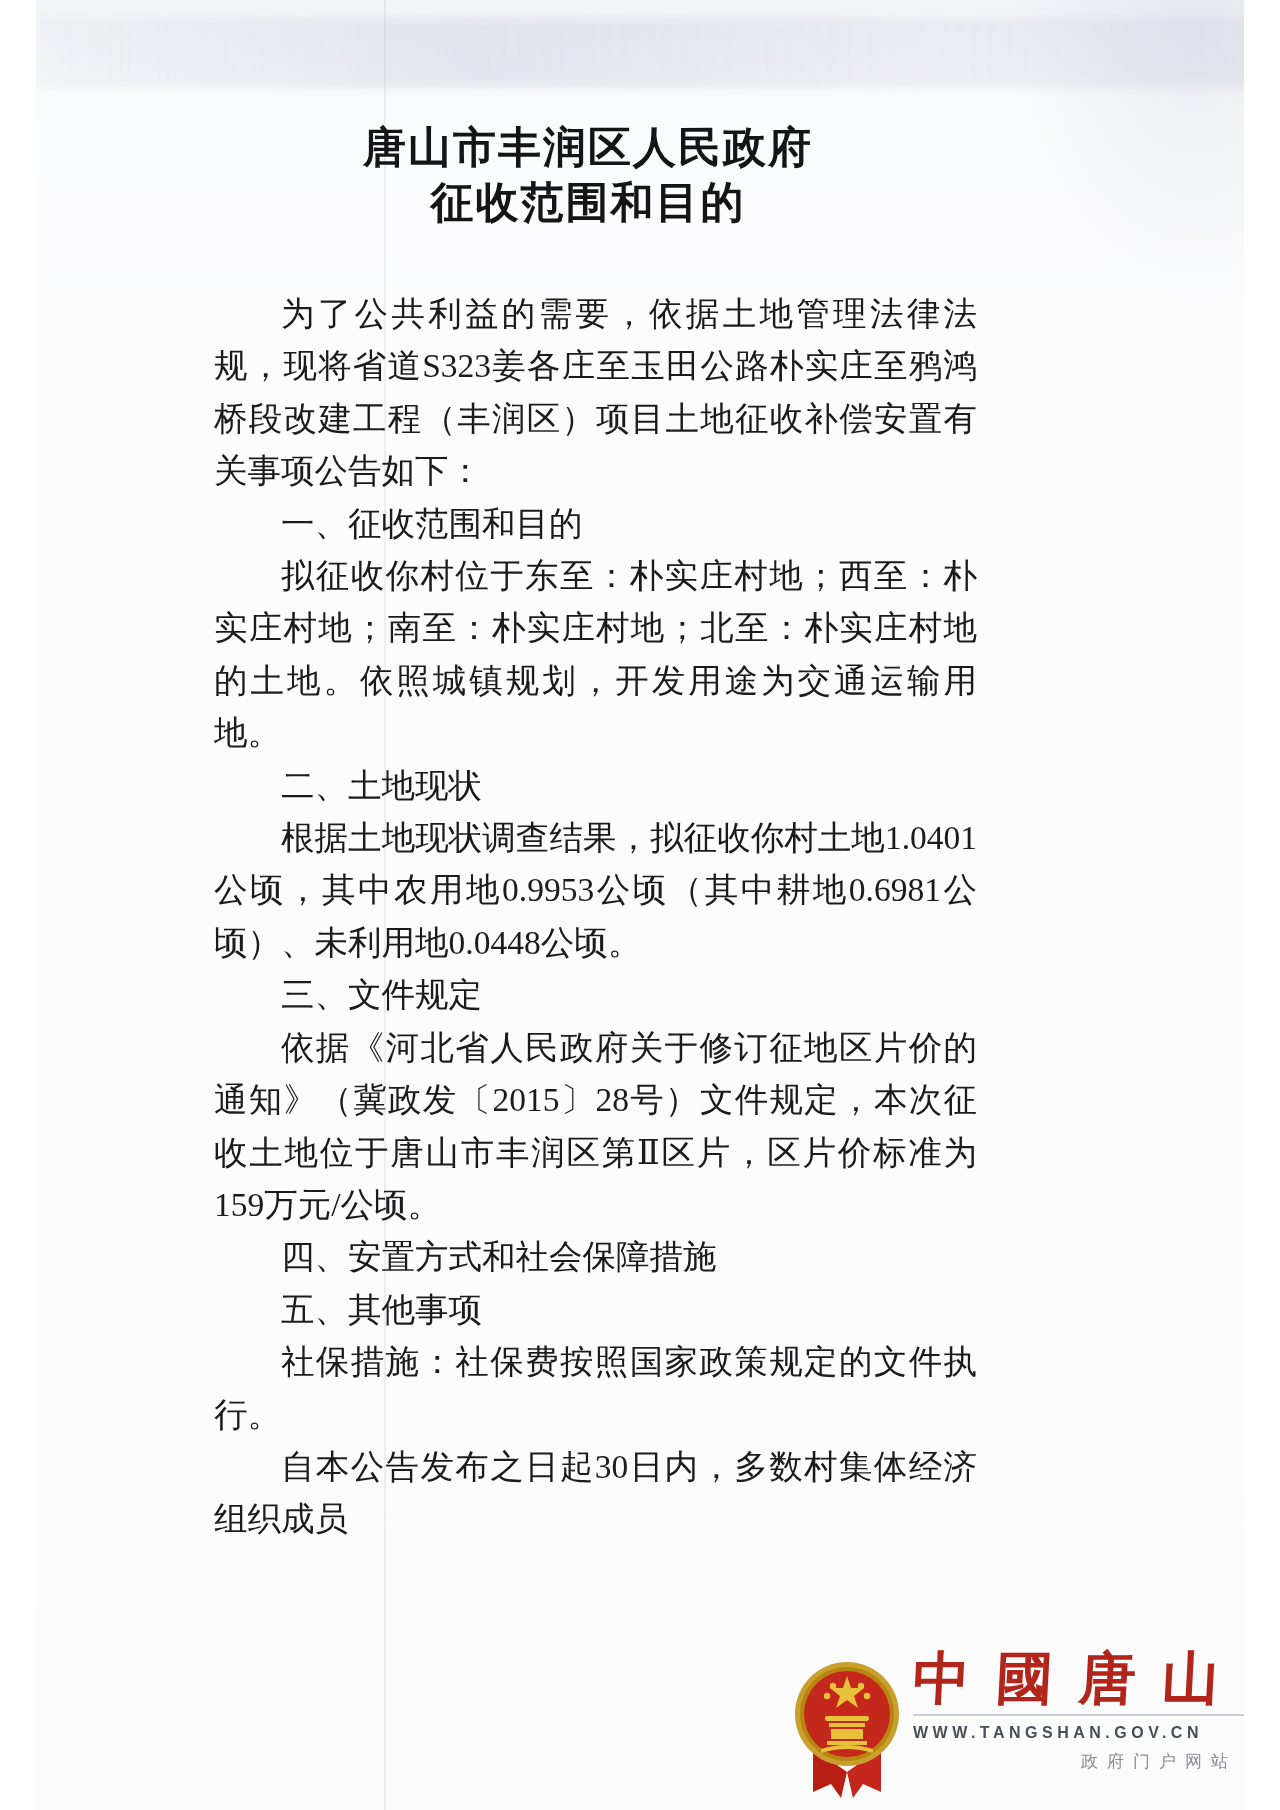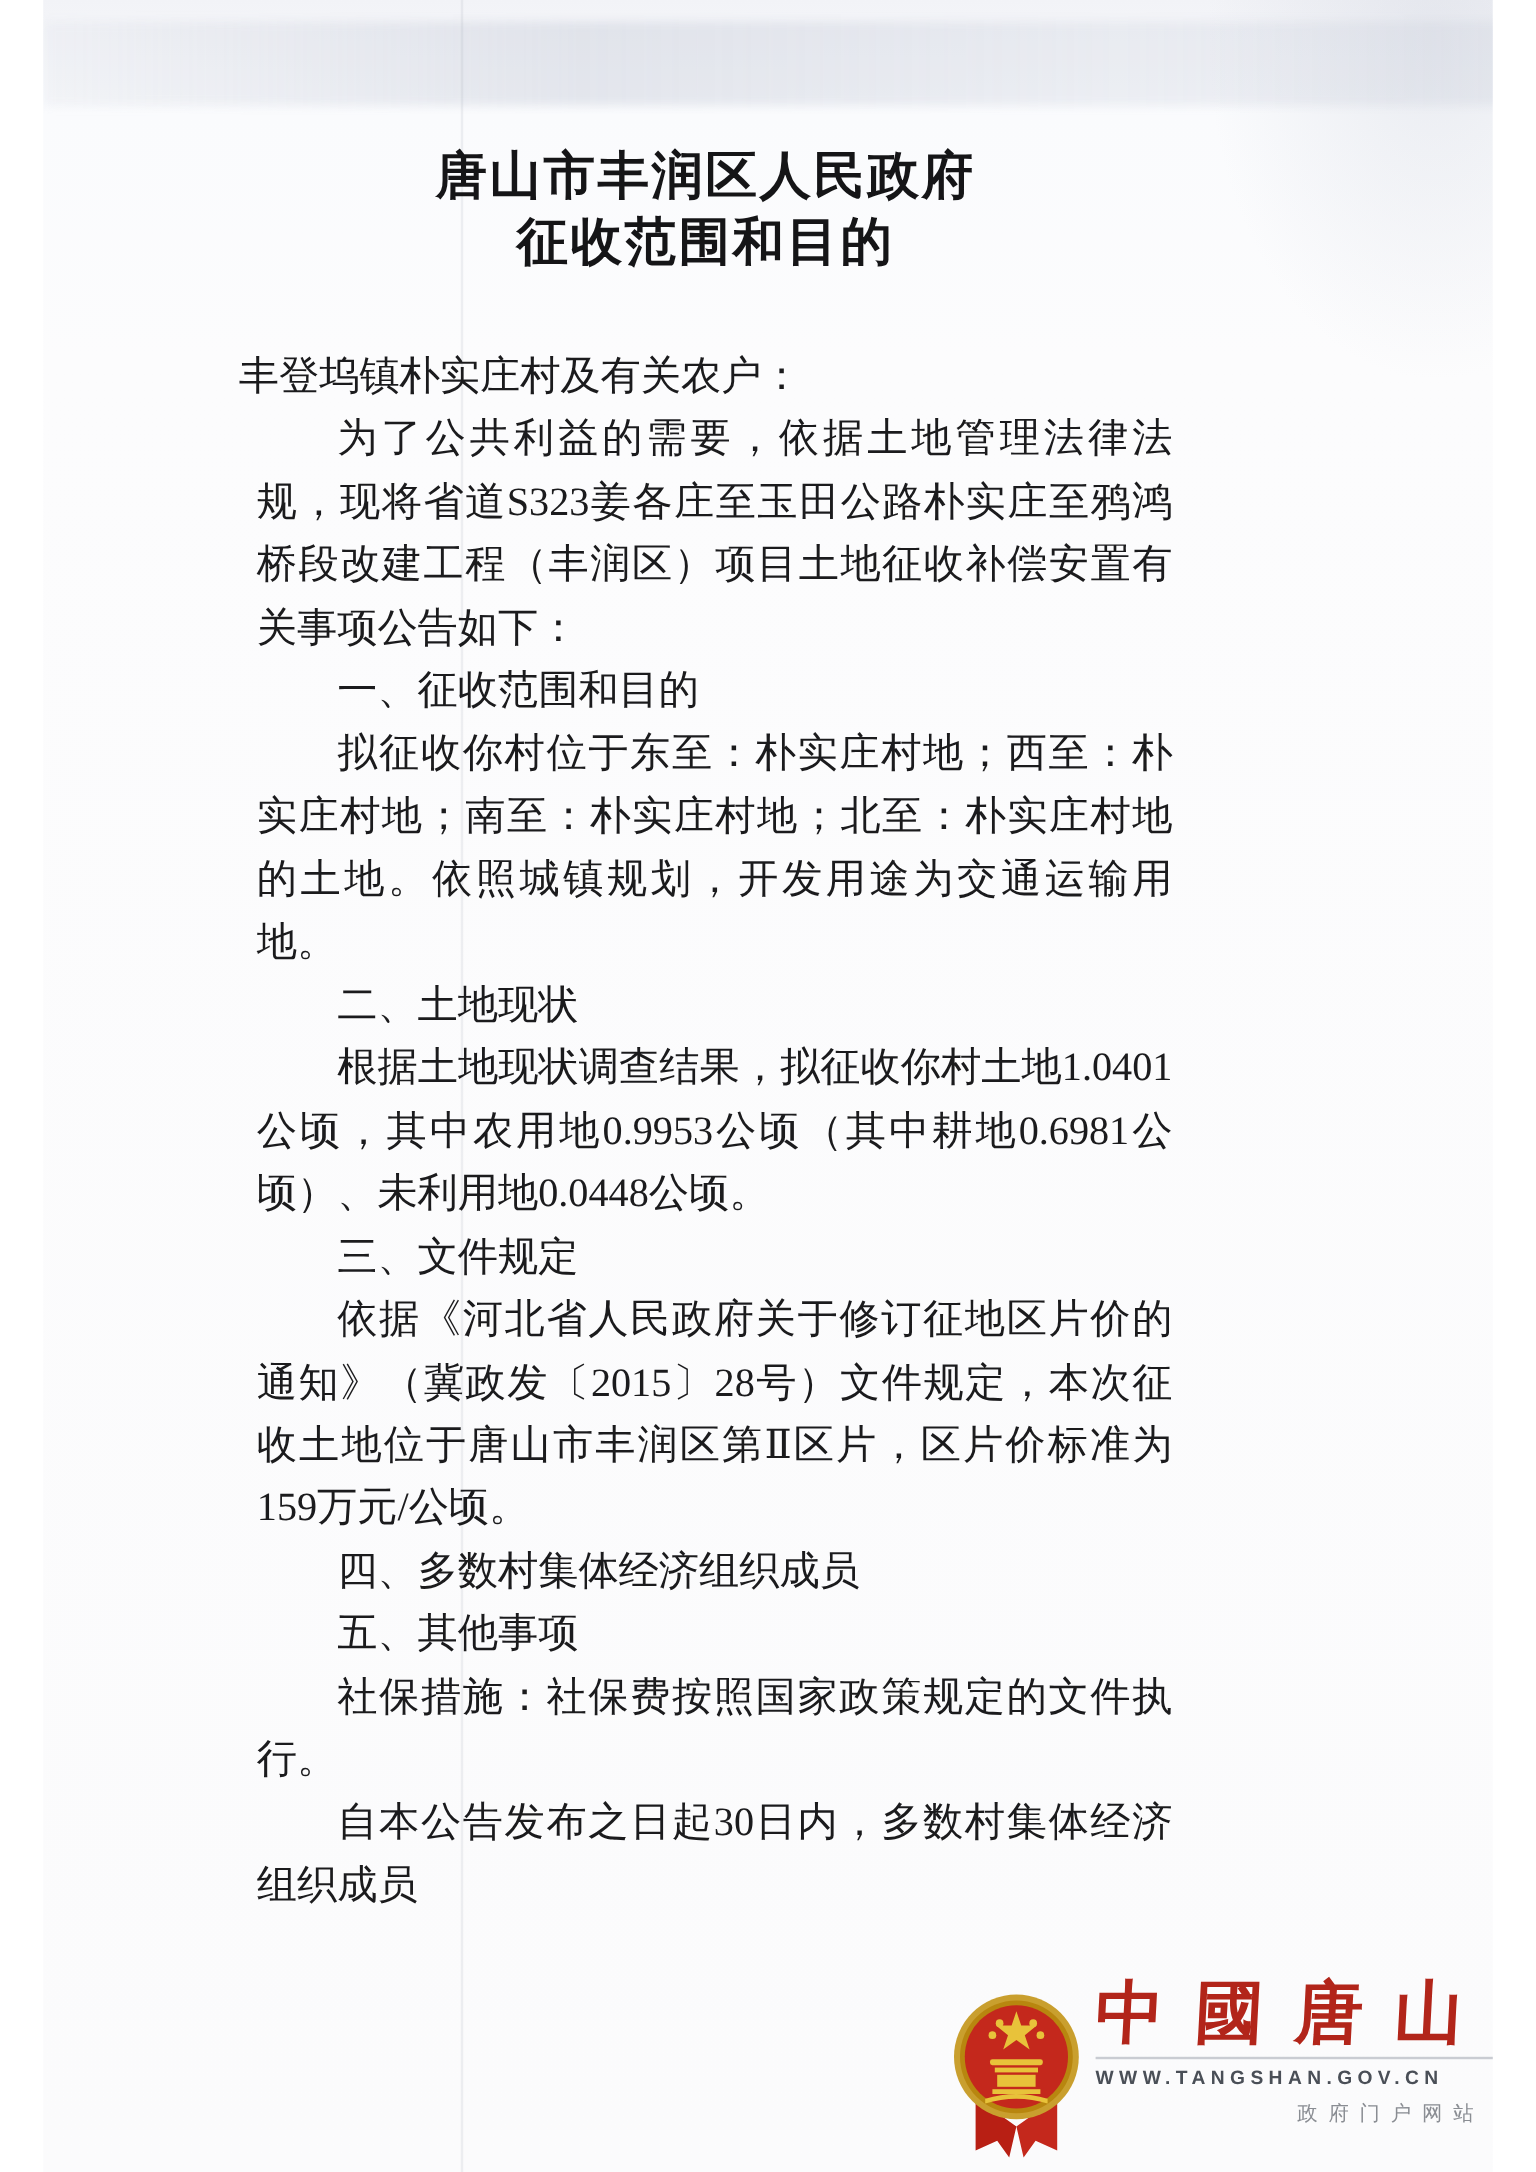--- a/index.html
+++ b/index.html
@@ -110,29 +110,28 @@
   <div class="scan-band-top"></div>
   <div class="scan-vline"></div>
   <div class="scan-shade-right"></div>
 
   <div class="title-wrap">
     <div>唐山市丰润区人民政府</div>
     <div>征收范围和目的</div>
   </div>
 
   <div class="doc-body">
-    <p>丰登坞镇朴实庄村及有关农户：</p>
     <p class="indent">为了公共利益的需要，依据土地管理法律法规，现将省道S323姜各庄至玉田公路朴实庄至鸦鸿桥段改建工程（丰润区）项目土地征收补偿安置有关事项公告如下：</p>
     <p class="indent">一、征收范围和目的</p>
     <p class="indent">拟征收你村位于东至：朴实庄村地；西至：朴实庄村地；南至：朴实庄村地；北至：朴实庄村地的土地。依照城镇规划，开发用途为交通运输用地。</p>
     <p class="indent">二、土地现状</p>
     <p class="indent">根据土地现状调查结果，拟征收你村土地1.0401公顷，其中农用地0.9953公顷（其中耕地0.6981公顷）、未利用地0.0448公顷。</p>
     <p class="indent">三、文件规定</p>
     <p class="indent">依据《河北省人民政府关于修订征地区片价的通知》（冀政发〔2015〕28号）文件规定，本次征收土地位于唐山市丰润区第Ⅱ区片，区片价标准为159万元/公顷。</p>
-    <p class="indent">四、多数村集体经济组织成员</p>
+    <p class="indent">四、安置方式和社会保障措施</p>
     <p class="indent">五、其他事项</p>
     <p class="indent">社保措施：社保费按照国家政策规定的文件执行。</p>
     <p class="indent">自本公告发布之日起30日内，多数村集体经济组织成员</p>
   </div>
 
   <div class="site-brand">
     <svg class="emblem" viewBox="0 0 112 150">
 
       <path d="M22 96 L22 140 L40 132 L50 146 L56 120 Z" fill="#b81f14"></path>
       <path d="M90 96 L90 140 L72 132 L62 146 L56 120 Z" fill="#c4281c"></path>

